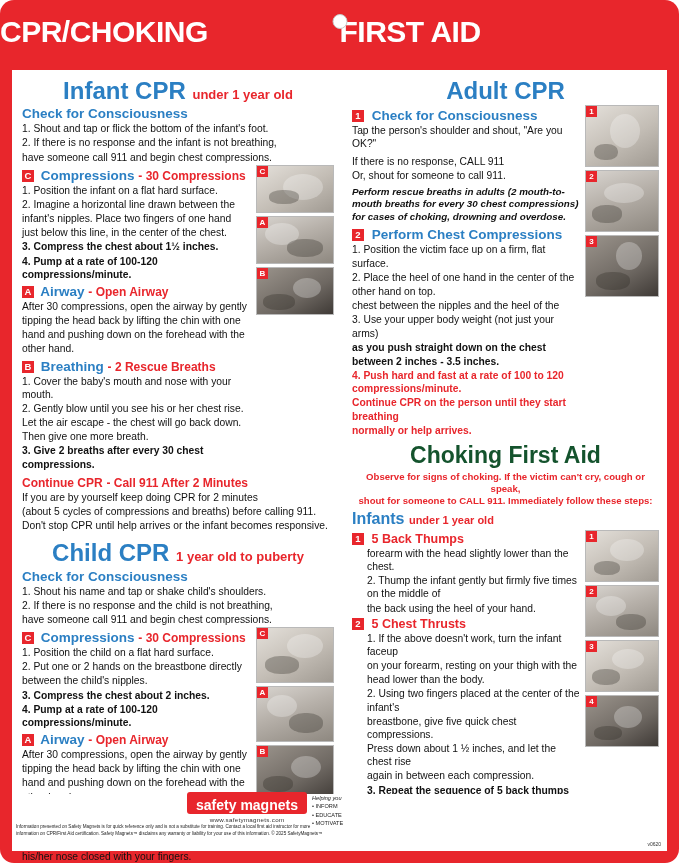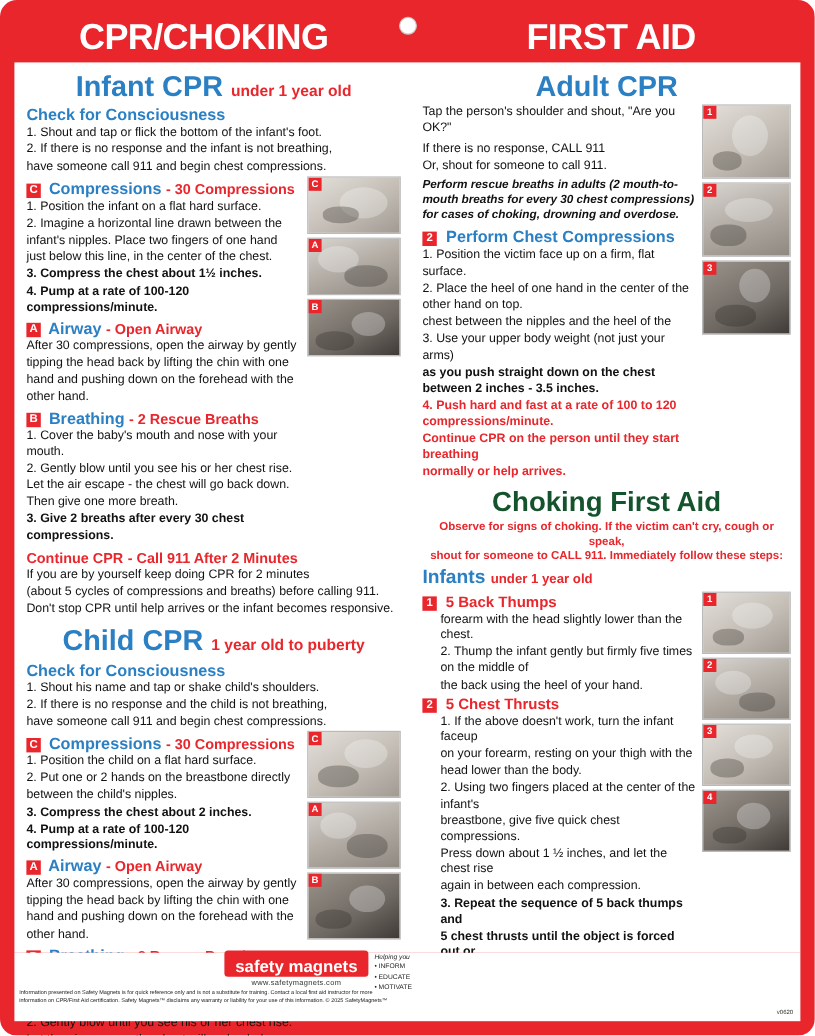--- a/index.html
+++ b/index.html
@@ -21,21 +21,21 @@
   }
   
   .header {
     position: relative;
     height: 52px;
     display: flex;
     align-items: center;
   }
   .header .h-left, .header .h-right {
     flex: 1;
-    text-align: center;
+    text-align: left;
     color: #ffffff;
     font-size: 30px;
     font-weight: bold;
     letter-spacing: -0.5px;
     font-family: "Liberation Sans", sans-serif;
     margin-top: 12px;
   }
   .punch {
     position: absolute;
     left: 50%;
@@ -44,21 +44,21 @@
     width: 15px;
     height: 15px;
     border-radius: 50%;
     background: #ffffff;
     border: 1px solid #c8c8c8;
   }
   
   .sheet {
     position: absolute;
     left: 12px;
-    top: 52px;
+    top: 70px;
     width: 655px;
     height: 742px;
     background: #ffffff;
     display: flex;
   }
   .col {
     padding: 6px 8px 0 10px;
   }
   .col-left { width: 330px; border-right: 0; }
   .col-right { width: 325px; }
@@ -438,20 +438,24 @@
       </div>
 
     </div>
 
     <div class="col col-right">
 
       <h1 class="section">Adult CPR</h1>
 
       <div class="rightrow">
         <div class="txt">
+          <h2 class="blue">
+            <span class="num-badge">1</span>
+            <span>Check for Consciousness</span>
+          </h2>
           <div class="bodytext">
             <p>Tap the person's shoulder and shout, "Are you OK?"</p>
             <div class="sp2"></div>
             <p>If there is no response, CALL 911</p>
             <p>Or, shout for someone to call 911.</p>
             <div class="sp2"></div>
             <p class="italic bold" style="font-size:9.8px;">Perform rescue breaths in adults (2 mouth-to-mouth breaths for every 30 chest compressions) for cases of choking, drowning and overdose.</p>
           </div>
 
           <h2 class="blue" style="margin-top:4px;">

